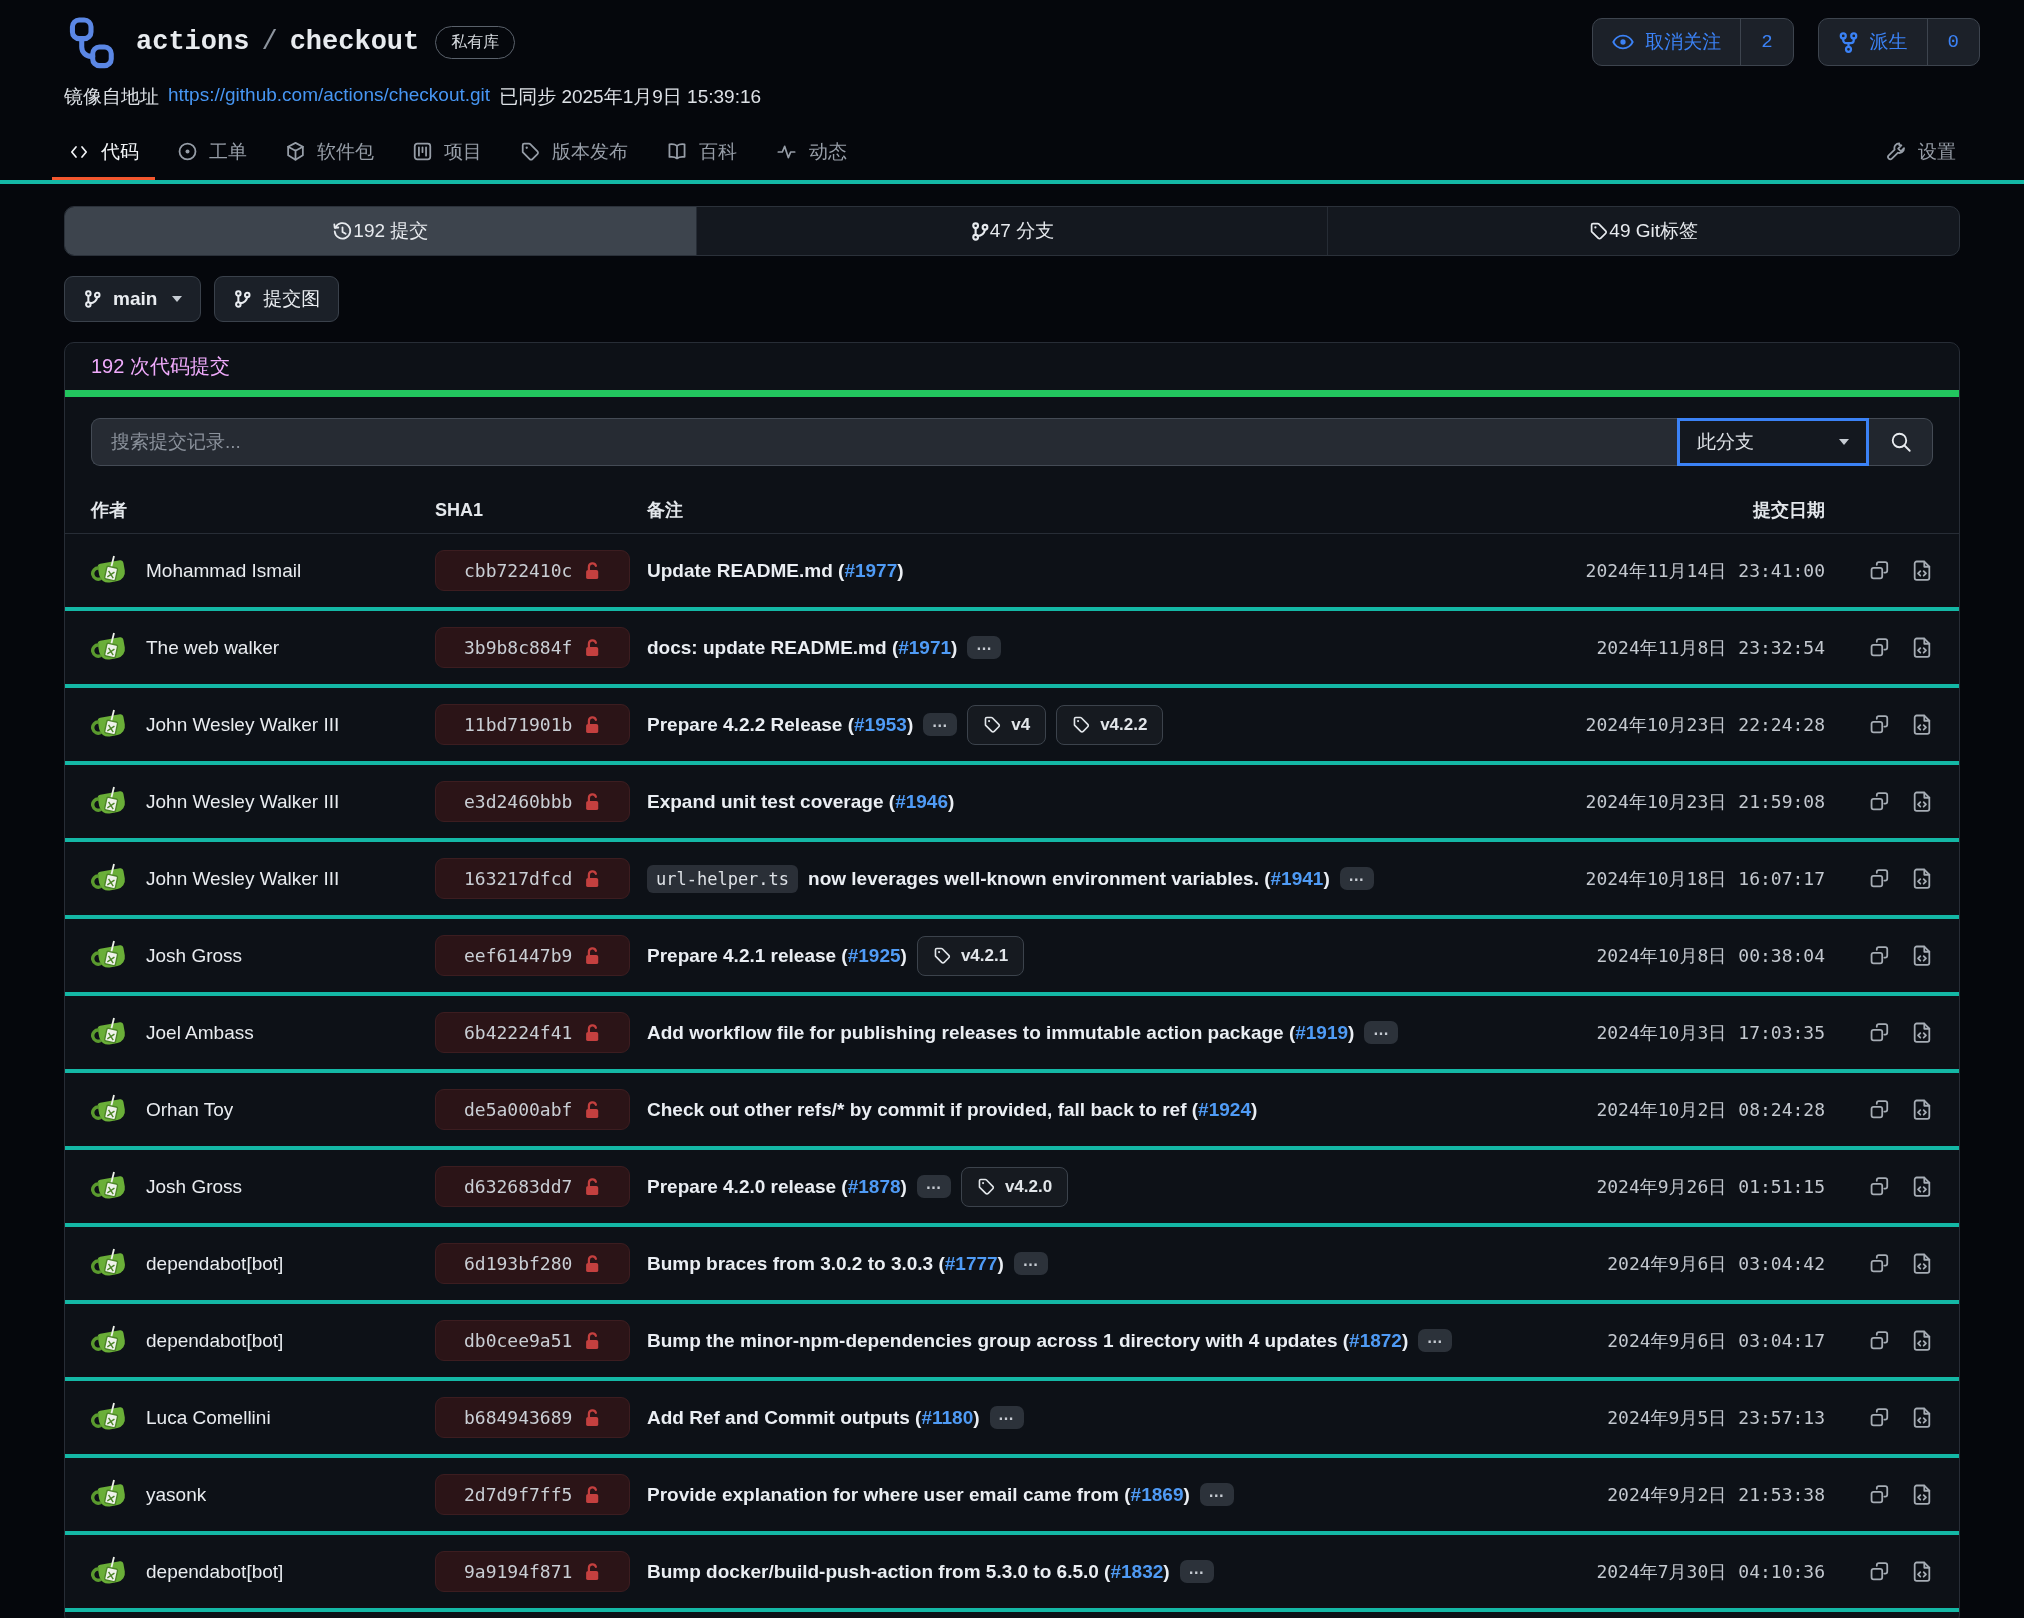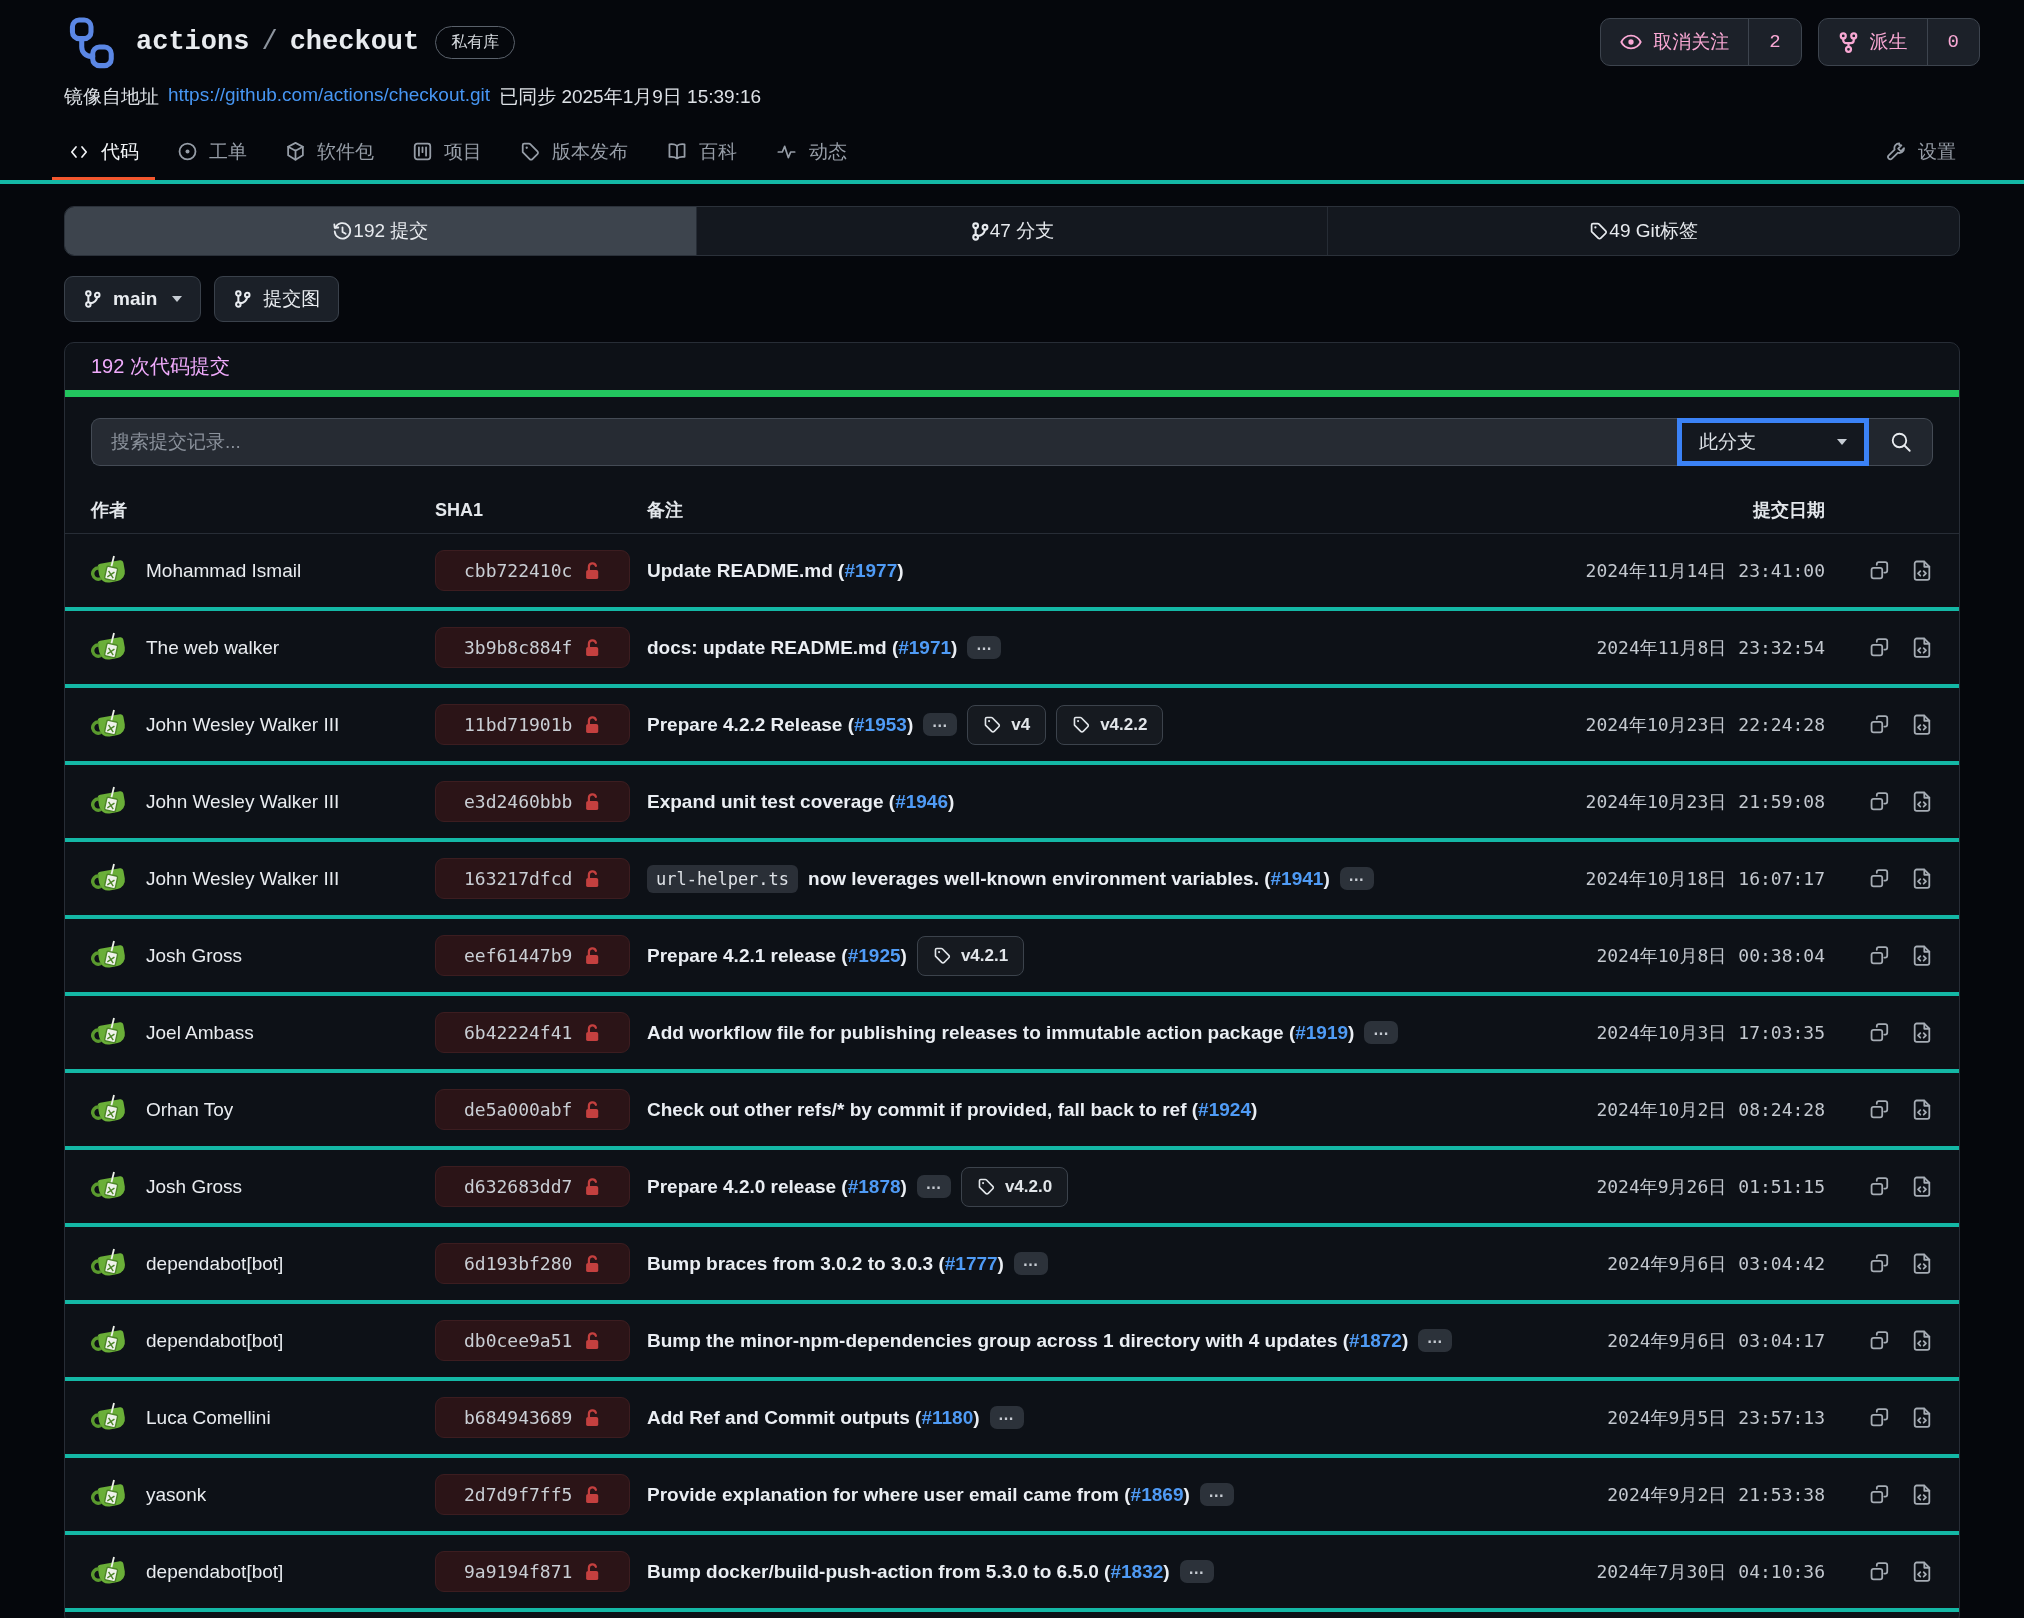--- a/index.html
+++ b/index.html
@@ -18,21 +18,21 @@
   .logo { margin-right:18px; }
   .repo-title { display:flex; align-items:baseline; gap:12px; font-size:27px; font-weight:700; }
   .repo-title .sep { color:#8d949e; font-weight:400; }
   .badge-private {
     margin-left:16px; border:1px solid #5a616b; border-radius:20px;
     padding:5px 15px; font-size:16px; color:#d4d8dd; font-weight:400;
   }
   .header-actions { margin-left:auto; display:flex; gap:16px; }
   .hdr-btn {
     display:flex; align-items:stretch; height:48px; background:#1c2129;
-    border:1px solid #3d444e; border-radius:10px; color:#f9a8d4; overflow:hidden;
+    border:1px solid #3d444e; border-radius:10px; color:#3b82f6; overflow:hidden;margin-left:8px;
   }
   .hdr-btn .lbl { display:flex; align-items:center; gap:11px; padding:0 19px; }
   .hdr-btn .cnt { display:flex; align-items:center; padding:0 20px; border-left:1px solid #3d444e; }
 
   .mirror-line { display:flex; gap:9px; padding:14px 0 0 64px; font-size:19px; color:#dde1e6; }
   .mirror-line .url { color:#4796f3; }
 
   
   .tabbar { display:flex; align-items:stretch; gap:6px; margin-top:16px; padding:0 52px;
             border-bottom:4px solid #14b8a6; height:58px; }
@@ -63,21 +63,21 @@
            background:#0d1117; overflow:hidden; }
   .panel-heading { height:54px; display:flex; align-items:center; padding:0 26px;
                    font-size:20px; color:#f0abfc; border-bottom:7px solid #22c55e; }
 
   .search-row { display:flex; padding:21px 26px; }
   .search-input { flex:1; height:48px; background:#262b33; border:1px solid #444b55;
                   border-right:none; border-radius:9px 0 0 9px; padding:0 19px;
                   color:#e8ebee; font-size:19px; outline:none;
                   font-family:"Liberation Sans", sans-serif; }
   .search-input::placeholder { color:#8b929c; }
-  .branch-scope { width:192px; background:#14181f; border:5px solid #3b82f6;
+  .branch-scope { width:192px; background:#14181f; border:3px solid #3b82f6;
                   display:flex; align-items:center; justify-content:space-between;
                   padding:0 17px; color:#dfe3e8; }
   .search-btn { width:64px; background:#21262e; border:1px solid #444b55; border-left:none;
                 border-radius:0 9px 9px 0; display:flex; align-items:center; justify-content:center; }
 
   
   .thead { display:flex; align-items:center; height:47px; padding:0 26px;
            font-weight:700; font-size:18px; color:#e3e7eb; border-bottom:1px solid #272d36; }
   .col-author { width:344px; display:flex; align-items:center; gap:15px; flex:none; }
   .col-sha { width:212px; flex:none; display:flex; align-items:center; }

